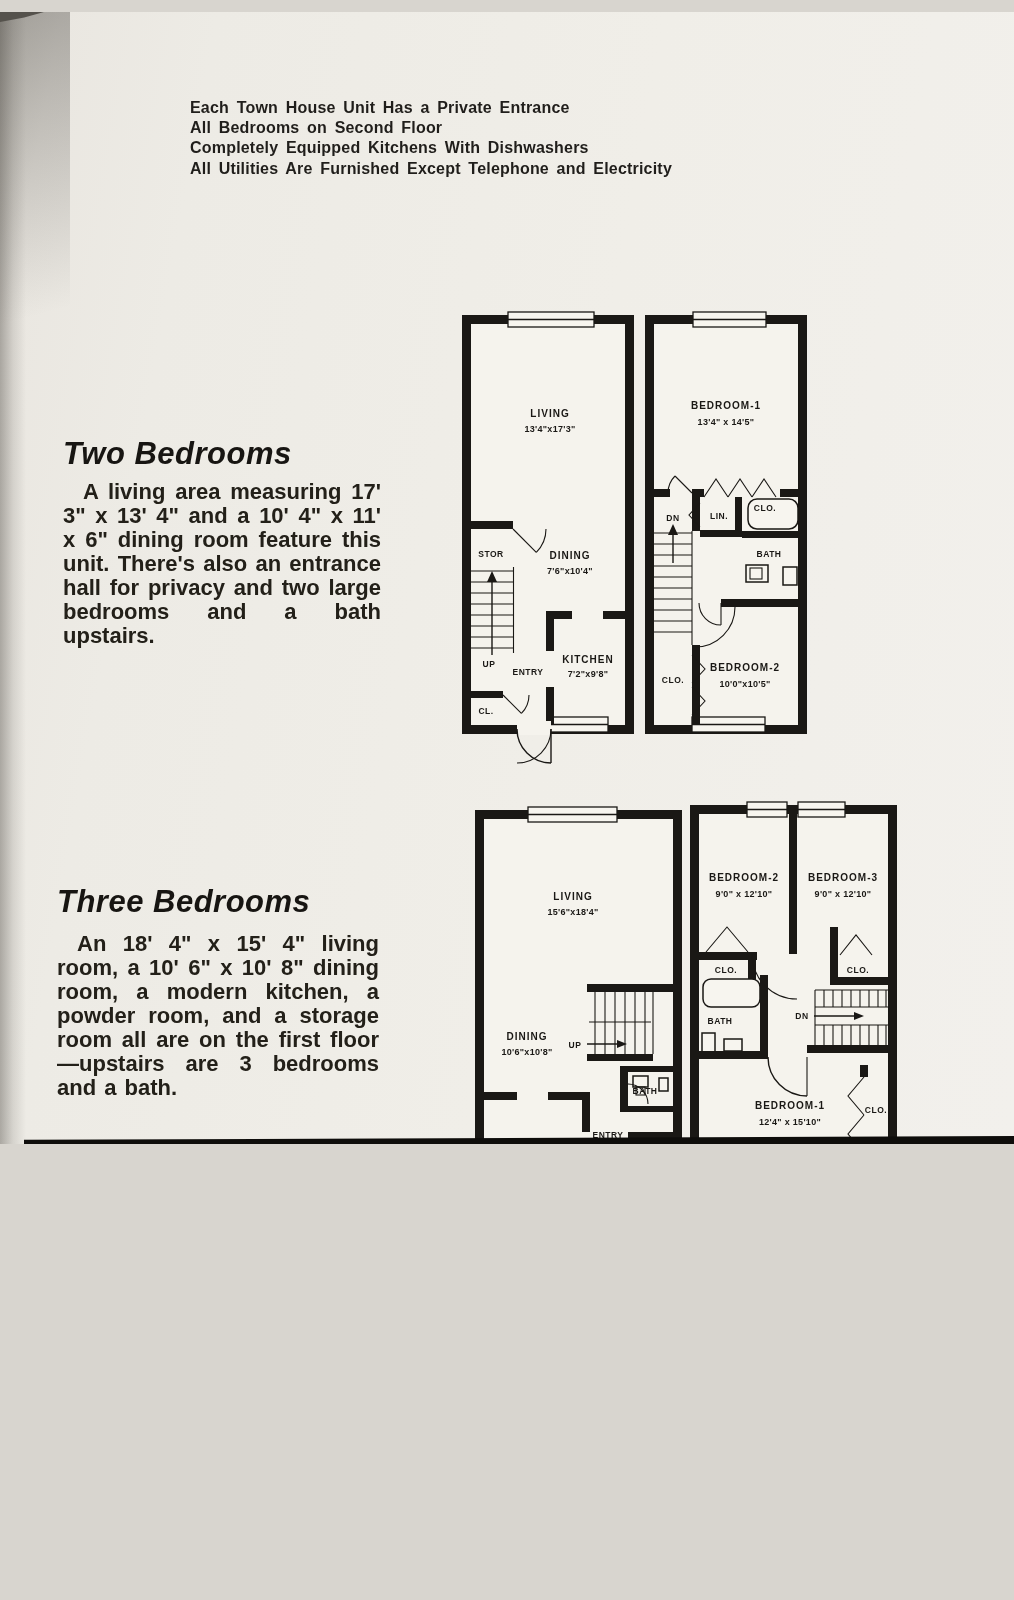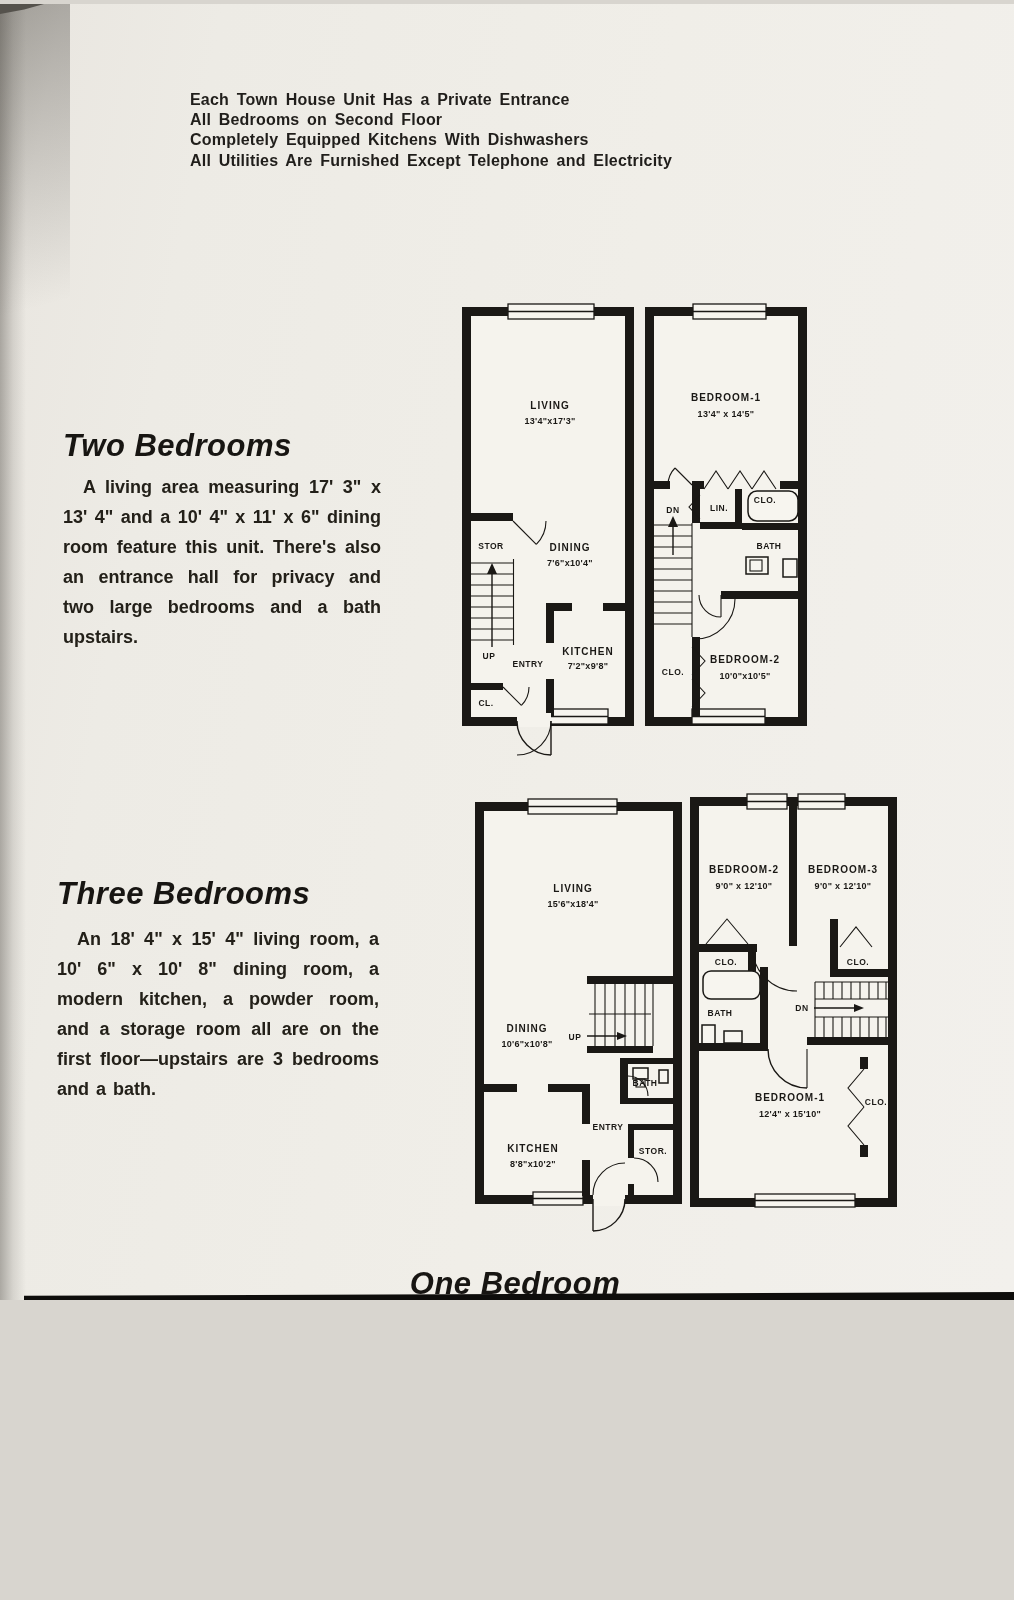--- a/index.html
+++ b/index.html
@@ -1,34 +1,34 @@
 <!DOCTYPE html>
 <html><head>
 <meta charset="utf-8">
 <style>
   html,body{margin:0;padding:0;}
   body{background:#d8d5cf;font-family:"Liberation Sans",sans-serif;}
-  #page{position:relative;width:1014px;height:1296px;margin:4px auto;overflow:hidden;
+  #page{position:relative;width:1014px;height:1132px;margin:12px auto;overflow:hidden;
         background:linear-gradient(100deg,#e0ddd6 0%,#eae7e1 5%,#edebe5 18%,#f0eee8 55%,#f2f0ec 100%);
         color:#1b1916;}
   
   .gutter{position:absolute;left:0;top:0;width:26px;height:100%;
           background:linear-gradient(to right,rgba(72,68,62,.40),rgba(72,68,62,.14) 50%,rgba(72,68,62,0));}
   .gutter-top{position:absolute;left:0;top:0;width:70px;height:430px;
           background:linear-gradient(165deg,rgba(60,57,52,.38),rgba(60,57,52,0) 70%);}
   .corner-sliver{position:absolute;left:0;top:0;width:44px;height:10px;background:#55524c;
           clip-path:polygon(0 0,100% 0,55% 55%,0 100%);}
   .bottom-bar{position:absolute;left:24px;width:990px;bottom:0;height:8px;background:#0e0d0b;
           transform:rotate(-0.22deg);transform-origin:100% 100%;}
   
   .features{position:absolute;left:190px;top:86px;font-size:16px;line-height:20.2px;
             font-weight:bold;letter-spacing:.2px;word-spacing:3px;color:#201e1b;}
   .sec-title{position:absolute;font-size:31px;font-weight:bold;font-style:italic;
              letter-spacing:.5px;color:#171512;text-align:right;}
-  .sec-para{position:absolute;font-size:18px;line-height:30px;font-weight:bold;
+  .sec-para{position:absolute;font-size:22px;line-height:24px;font-weight:bold;
             text-align:justify;text-indent:20px;color:#232019;word-spacing:2px;}
   .center-title{text-align:center;}
   .one-para{position:absolute;font-size:17px;line-height:27px;font-weight:bold;
             text-align:justify;text-align-last:center;color:#232019;word-spacing:3px;}
   
   .plan{position:absolute;}
   .w{fill:#1a1815;}
   .ln{stroke:#1a1815;stroke-width:1.4;fill:none;}
   .ln2{stroke:#1a1815;stroke-width:1.1;fill:none;}
   .win{fill:#f7f5ef;stroke:#1a1815;stroke-width:1.3;}

